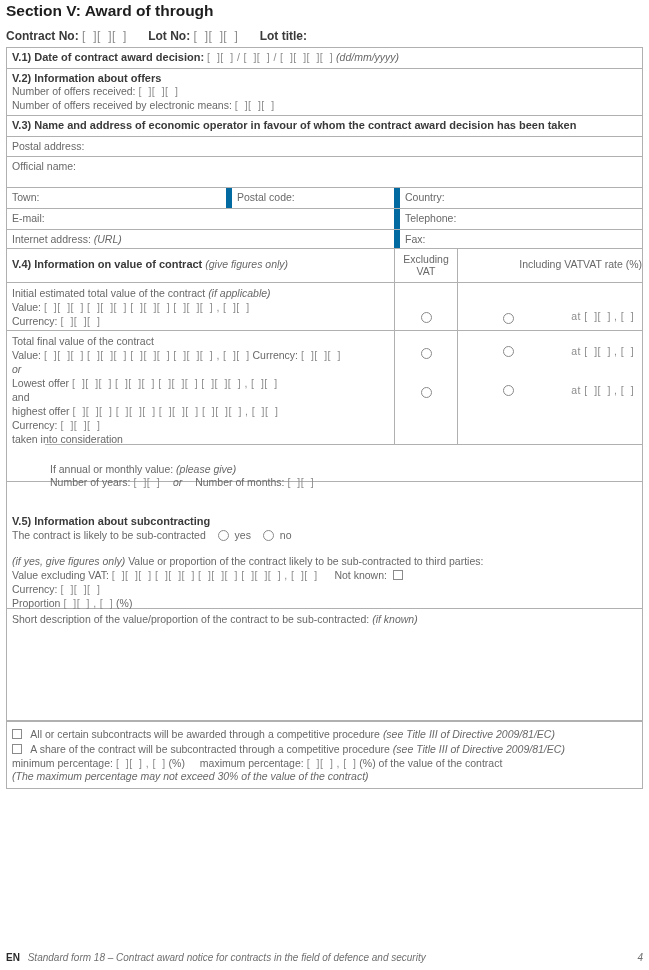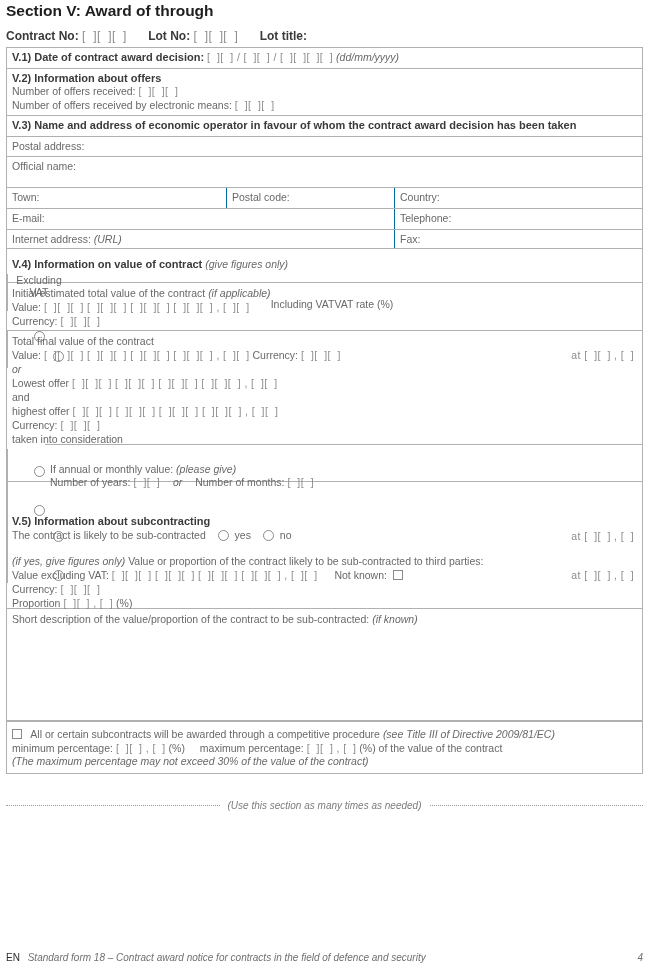--- a/index.html
+++ b/index.html
@@ -20,35 +20,35 @@
   .topline { margin:0 6px 5px; font-size:12px; }
   .topline .gap { margin-left:18px; }
 
   .box { border:1px solid #b0b0b0; margin:-1px 6px 0; padding:3px 5px; line-height:13.5px; background:#fff; }
   .box.p0 { padding:0; }
   .bh { font-size:11px; font-weight:bold; color:#3a3a3a; }
 
   
   .crow { display:flex; border-top:1px solid #b0b0b0; }
   .crow:first-child { border-top:none; }
-  .ccell { padding:3px 5px; border-left:1px solid #0369a1; overflow:hidden; }
+  .ccell { padding:3px 5px; border-left:6px solid #0369a1; overflow:hidden; }
   .ccell:first-child { border-left:none; }
   .h-official { height:31px; } .h-19 { height:19px; } .h-21 { height:21px; }
   .w-town { width:219px; } .w-pc { width:168px; } .w-rest { flex:1; } .w-left { width:387px; }
 
   
-  .v4row { display:flex; border-top:1px solid #b0b0b0;flex-direction:column; }
+  .v4row { display:flex; border-top:1px solid #b0b0b0; }
   .v4row:first-child { border-top:none; }
   .c1 { width:387px; padding:3px 5px; line-height:14px; }
   .c2 { width:63px; border-left:1px solid #b0b0b0; display:flex; flex-direction:column; align-items:center; }
   .c3 { flex:1; border-left:1px solid #b0b0b0; }
   .v4head { height:33px; }
   .v4head .c1 { padding-top:8px; }
   .v4head .c2 { justify-content:center; text-align:center; line-height:12px; }
-  .v4head .c3 { display:flex; align-items:center; justify-content:center;padding-left:14px; }
+  .v4head .c3 { display:flex; align-items:center; justify-content:flex-end;padding-left:14px; }
   .v4r1 { height:48px; }
   .v4r1 .c2 { justify-content:flex-end; padding-bottom:7px; }
   .v4r1 .c3 { display:flex; align-items:flex-end; justify-content:space-between; padding:0 8px 6px 45px; }
   .v4r2 { height:114px; }
   .v4r2 .c2 { padding-top:17px; }
   .v4r2 .c2 .circ + .circ { margin-top:28px; }
   .v4r2 .c3 { padding-top:14px; }
   .c3row { display:flex; justify-content:space-between; align-items:center; padding:0 8px 0 45px; height:14px; }
   .c3row + .c3row { margin-top:25px; }
   .v4r3 { display:block; padding:18px 5px; height:30px; line-height:13.5px;margin-left:38px; }
@@ -63,21 +63,21 @@
   .blankline { height:12px; }
 
   .subbox { margin-top:0; padding:5px 5px 4px; line-height:15px; }
   .subbox .tight { line-height:13.5px; }
 
   .divider { display:flex; align-items:center; margin:26px 6px 0; color:#7c7c7c; font-size:10px; }
   .divider .dot { flex:1; border-top:1px dotted #9a9a9a; height:0; }
   .divider .txt { margin:0 8px; font-style:italic; }
 
   .footer { position:absolute; left:6px; right:6px; bottom:7px; display:flex; justify-content:space-between; font-size:10px; color:#6f6f6f; }
-  .footer .lang { font-weight:normal; color:#2b2b2b; margin-right:5px;margin-top:48px; }
+  .footer .lang { font-weight:bold; color:#2b2b2b; margin-right:5px;margin-top:48px; }
   .footer .ftxt { font-style:italic; }
 </style>
 </head>
 <body>
 
 <div class="page">
 
   <h1>Section V: Award of through</h1>
 
   <div class="topline">
@@ -279,38 +279,38 @@
     <div class="v5desc">
       <span>Short description of the value/proportion of the contract to be sub-contracted:</span>
       <span class="it">(if known)</span>
     </div>
   </div>
 
   <div class="box subbox">
     <div>
       <span class="cbx"></span>
       <span>All or certain subcontracts will be awarded through a competitive procedure</span>
+      <span class="it">(see Title III of Directive 2009/81/EC)</span>
+    </div>
+    <div>
+      <span class="cbx"></span>
+      <span>A share of the contract will be subcontracted through a competitive procedure</span>
       <span class="it">(see Title III of Directive 2009/81/EC)</span>
     </div>
     <div class="tight">
       <span>minimum percentage:</span>
       <span class="bx">[  ][  ] , [  ]</span>
       <span>(%)</span>
       <span style="margin-left:12px;">maximum percentage:</span>
       <span class="bx">[  ][  ] , [  ]</span>
       <span>(%) of the value of the contract</span>
     </div>
     <div class="it tight">(The maximum percentage may not exceed 30% of the value of the contract)</div>
   </div>
 
-  <div class="divider">
-    <div class="dot"></div>
-    <span class="txt">(Use this section as many times as needed)</span>
-    <div class="dot"></div>
-  </div>
 
   <div class="footer">
     <div>
       <span class="lang">EN</span>
       <span class="ftxt">Standard form 18 – Contract award notice for contracts in the field of defence and security</span>
     </div>
     <span class="ftxt">4</span>
   </div>
 
 </div>

